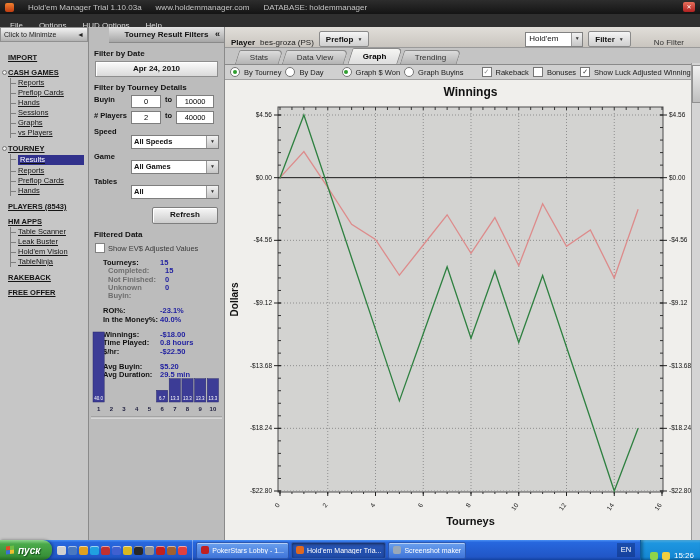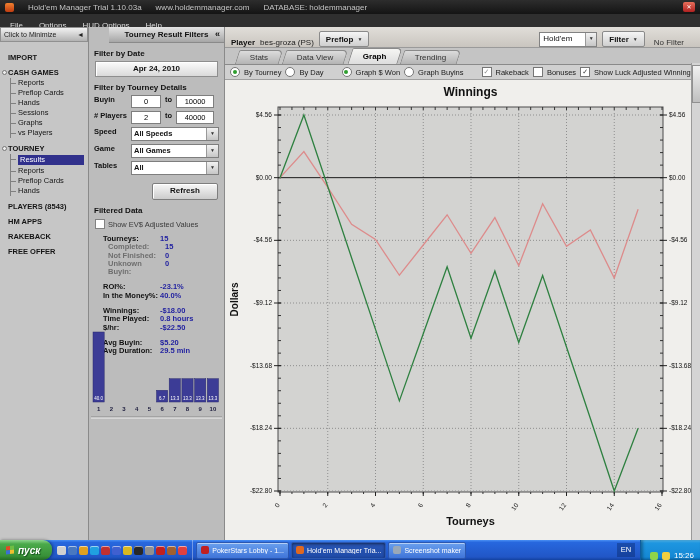--- a/index.html
+++ b/index.html
@@ -16,21 +16,21 @@
   
   .menubar{position:absolute;top:14px;left:0;right:0;height:13px;background:#2f2f2f;border-bottom:1px solid #101010;
            color:#ddd;display:flex;align-items:center;gap:16px;padding:5px 10px;font-size:8px;}
 
   .layout{position:absolute;top:27px;left:0;width:700px;height:513px;display:flex;}
 
   
   .sidebar{width:88px;flex:none;background:#c6c6c6;border-right:1px solid #8a8a8a;position:relative;}
   .minbar{height:13px;background:linear-gradient(#f2f2f2,#b2b2b2);border:1px solid #909090;font-size:7px;color:#222;
           display:flex;align-items:center;justify-content:space-between;padding:0 3px;}
-  .tree{padding:5px 0 0 8px;font-size:7.5px;color:#151515;}
+  .tree{padding:5px 0 0 8px;font-size:7.5px;color:#151515;text-decoration:underline;}
   .tree-section{font-weight:bold;margin:6px 0 1px;position:relative;}
   .tree-section.marker::before{content:"";position:absolute;left:-6px;top:2px;width:3px;height:3px;
           border:1px solid #777;border-radius:50%;background:#eee;}
   .tree-children{margin-left:2px;border-left:1px solid #808080;}
   .tree-child{position:relative;padding:1px 0 1px 7px;line-height:8px;}
   .tree-child::before{content:"";position:absolute;left:0;top:5px;width:5px;border-top:1px solid #808080;}
   .tree-child .sel{background:#31318c;color:#fff;display:block;margin-right:4px;padding:1px 2px;}
 
   
   .fpanel{width:135px;flex:none;background:#bcbcbc;border-right:1px solid #8a8a8a;position:relative;font-size:7.5px;}
@@ -38,21 +38,21 @@
             font-weight:bold;font-size:8px;line-height:15px;text-align:center;position:relative;margin-left:20px;}
   .fp-collapse{position:absolute;right:4px;top:0;font-size:9px;line-height:15px;}
   .fp-sec{font-weight:bold;font-size:8px;margin:6px 5px 3px;}
   .date-btn{margin:1px 6px 4px;height:14px;background:linear-gradient(#fbfbfb,#dadada);border:1px solid #8e8e8e;
             box-shadow:inset 1px 1px 0 #fff;font-weight:bold;font-size:8px;text-align:center;line-height:14px;}
   .frow{display:flex;align-items:flex-start;margin:3px 5px;gap:4px;font-weight:bold;}
   .frow .lbl{width:33px;flex:none;}
   .tin{height:11px;border:1px solid #7e7e7e;background:#fff;font:7.5px "Liberation Sans",sans-serif;
        text-align:center;padding:0;}
   .tin.a{width:28px;}.tin.b{width:36px;}
-  .combo{display:flex;width:88px;height:12px;background:#fff;border:1px solid #7e7e7e;}
+  .combo{display:flex;width:88px;height:12px;background:#fff;border:1px solid #7e7e7e;margin-top:8px;}
   .combo .ct{flex:1;line-height:11px;padding-left:2px;font-weight:bold;}
   .combo .cb{width:11px;background:linear-gradient(#f2f2f2,#c6c6c6);border-left:1px solid #999;font-size:5px;
              text-align:center;line-height:11px;color:#333;}
   .refresh{display:block;margin:8px 6px 0 auto;width:64px;height:15px;background:linear-gradient(#f7f7f7,#cccccc);
            border:1px solid #7e7e7e;border-radius:2px;font-weight:bold;font-size:8px;text-align:center;
            line-height:13px;box-shadow:inset 1px 1px 0 #fff;}
   .ev{display:flex;align-items:center;gap:3px;margin:4px 6px;color:#3a3a3a;}
   .cbx{width:8px;height:8px;background:#fff;border:1px solid #828282;flex:none;font-size:7px;line-height:8px;
        text-align:center;color:#404040;}
   #stats-rows{margin:6px 14px 0;font-weight:bold;}
@@ -70,21 +70,21 @@
         align-items:flex-end;gap:5px;padding:0 6px;font-size:8px;}
   .pbar .pl{font-weight:bold;}
   .pbar .pn{color:#222;}
   .btn{background:linear-gradient(#f5f5f5,#cfcfcf);border:1px solid #8a8a8a;border-radius:2px;font-size:8px;
        font-weight:bold;height:14px;padding:0 6px;display:inline-flex;align-items:center;gap:4px;}
   .btn .ar{font-size:5px;color:#333;}
   .gcombo{margin-left:auto;display:flex;width:56px;height:13px;background:#fff;border:1px solid #828282;}
   .gcombo .ct{flex:1;font-size:8px;line-height:12px;padding-left:3px;}
   .gcombo .cb{width:10px;background:linear-gradient(#f2f2f2,#c6c6c6);border-left:1px solid #999;font-size:5px;
               line-height:11px;text-align:center;color:#333;}
-  .nofilter{color:#333;margin:0 10px 0 4px;}
+  .nofilter{color:#333;margin:0 10px 0 18px;}
 
   .tabrow{height:16px;background:#c4c4c4;display:flex;align-items:flex-end;padding-left:12px;
           border-bottom:1px solid #8a8a8a;}
   .tab{height:13px;padding:0 12px;background:linear-gradient(#dcdcdc,#b4b4b4);border:1px solid #8a8a8a;
        border-bottom:none;transform:skewX(-18deg);border-radius:2px 5px 0 0;margin-right:3px;text-align:center;
        font-size:8px;line-height:13px;color:#333;}
   .tab>span{display:inline-block;transform:skewX(18deg);}
   .tab.active{height:15px;background:linear-gradient(#f5f5f3,#dddddd);font-weight:bold;color:#000;line-height:15px;}
 
   .optrow{height:14px;background:#d0d0d0;border-bottom:1px solid #a0a0a0;display:flex;align-items:center;gap:4px;
@@ -173,20 +173,26 @@
           <div class="tree-children">
             <div class="tree-child">
               <span class="sel">Results</span>
             </div>
             <div class="tree-child"><span>Reports</span></div>
             <div class="tree-child"><span>Preflop Cards</span></div>
             <div class="tree-child"><span>Hands</span></div>
           </div>
           <div class="tree-section">PLAYERS (8543)</div>
           <div class="tree-section">HM APPS</div>
+          <div class="tree-children">
+            <div class="tree-child"><span>Table Scanner</span></div>
+            <div class="tree-child"><span>Leak Buster</span></div>
+            <div class="tree-child"><span>Hold'em Vision</span></div>
+            <div class="tree-child"><span>TableNinja</span></div>
+          </div>
           <div class="tree-section">RAKEBACK</div>
           <div class="tree-section">FREE OFFER</div>
         </div>
     </div>
 
     <div class="fpanel">
       <div class="fp-title">
         <span>Tourney Result Filters</span>
         <span class="fp-collapse">«</span>
       </div>

